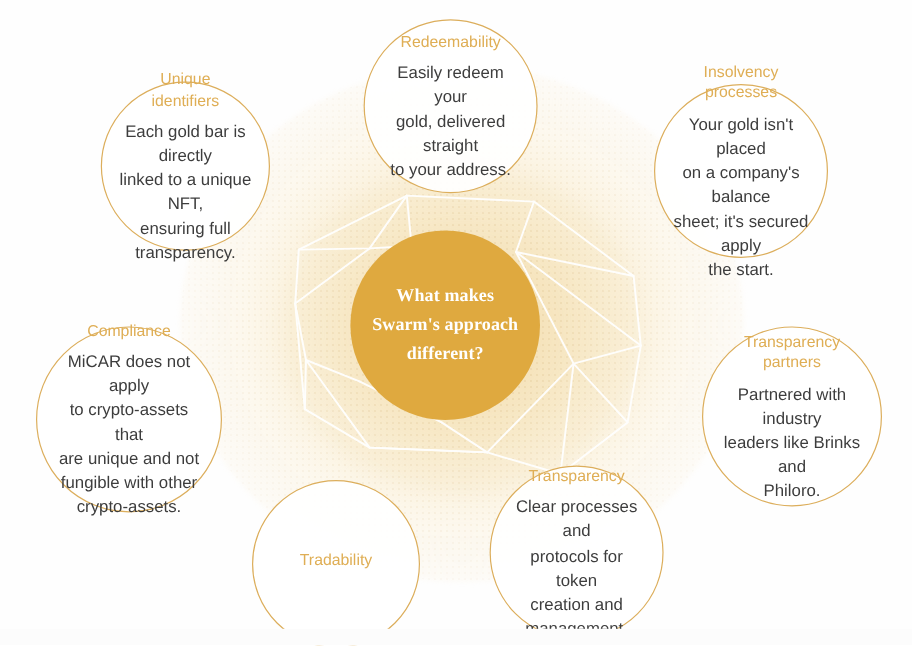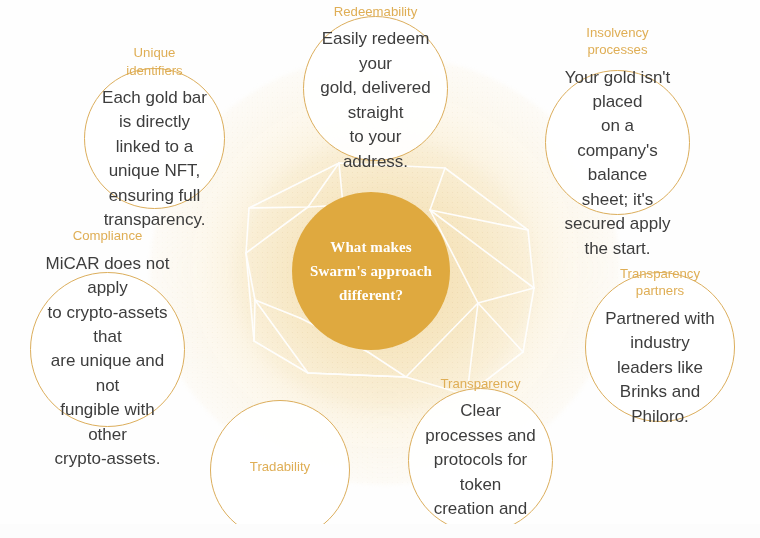--- a/index.html
+++ b/index.html
@@ -119,21 +119,21 @@
   }
   .b-title {
     color: #dfae55;
     font-size: 13.2px;
     line-height: 1.32;
     margin-bottom: 7px;
     white-space: pre-line;
   }
   .b-body {
     color: #3d3d3d;
-    font-size: 17px;
+    font-size: 14px;
     line-height: 1.44;
     white-space: pre-line;
   }
   
   #bubble-redeemability   { left: 303px; top: 16px;  width: 145px; height: 145px; text-align: center; }
   #bubble-unique          { left: 84px;  top: 68px;  width: 141px; height: 141px; justify-content: center; }
   #bubble-insolvency      { left: 545px; top: 70px;  width: 145px; height: 145px; }
   #bubble-compliance      { left: 30px;  top: 272px; width: 155px; height: 155px; }
   #bubble-institutional   { left: 585px; top: 272px; width: 150px; height: 150px; }
   #bubble-tradability     { left: 210px; top: 400px; width: 140px; height: 140px; }

